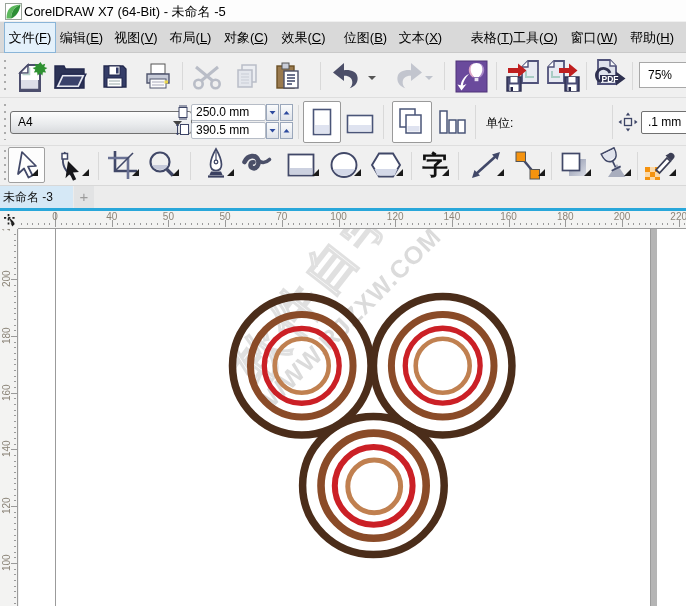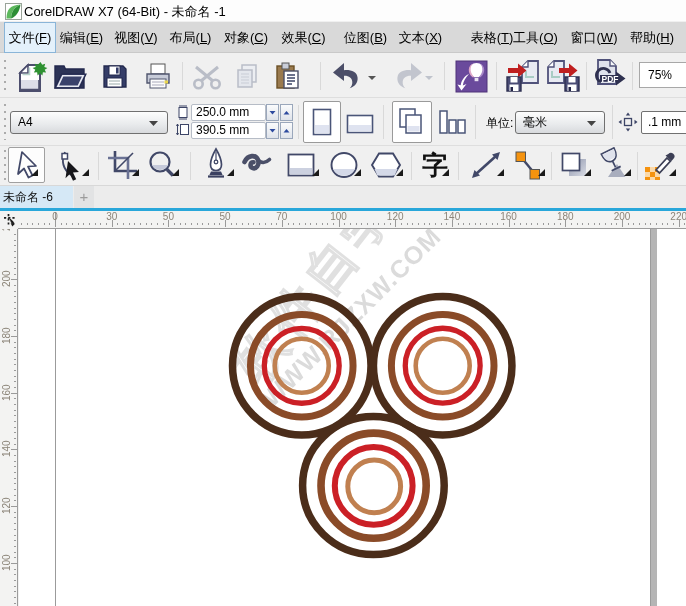--- a/index.html
+++ b/index.html
@@ -38,21 +38,21 @@
 .corner-tri{position:absolute;width:0;height:0;border-left:7px solid transparent;border-bottom:7px solid #1a1a1a}
 .lab{position:absolute;font-size:12px;color:#000}
 </style></head><body>
 <div id="app">
 <div id="title">
   <svg class="ic" style="left:5px;top:3px" width="17" height="17" viewBox="0 0 17 17">
         <rect x="0.5" y="0.5" width="16" height="16" fill="#fff" stroke="#99a399"></rect>
         <path d="M1.5 15.5 C2 5.5 5 2.5 15.5 1.5 C8.5 5 6.5 8.5 6 15.5 Z" fill="#5cb85c"></path>
         <path d="M6 15.5 C6.5 8.5 8.5 5 15.5 1.5 C14.5 9 11 13.5 6 15.5 Z" fill="#2d8f36"></path>
       </svg>
-  <span class="txt">CorelDRAW X7 (64-Bit) - 未命名 -1</span>
+  <span class="txt">CorelDRAW X7 (64-Bit) - 未命名 -5</span>
 </div>
 <div id="menu"></div>
 <div id="tbar"></div>
 <div id="pbar"></div>
 <div id="tbox"></div>
 <div id="tabrow"></div>
 <div class="mi hl" style="left:4.0px;width:52px">文件(<u>F</u>)</div>
     <div class="mi" style="left:55.5px;width:52px">编辑(<u>E</u>)</div>
     <div class="mi" style="left:110.0px;width:52px">视图(<u>V</u>)</div>
     <div class="mi" style="left:164.5px;width:52px">布局(<u>L</u>)</div>
@@ -156,21 +156,21 @@
     <svg class="ic" style="left:590px;top:58px" width="38" height="36" viewBox="0 0 38 36">
 <path d="M8 2 h12 l6 6 v18 H8 z" fill="#dfe2ec" stroke="#50527a" stroke-width="1.8"></path>
 <path d="M20 2 v6 h6" fill="#f6f8fa" stroke="#50527a" stroke-width="1.4"></path>
 <path d="M11 24 a7 7 0 1 1 9 -9" fill="none" stroke="#2f3150" stroke-width="2.8"></path>
 <path d="M10 17 h16 v-3.6 l9.5 7 -9.5 7 v-3.6 H10 z" fill="#2f3150"></path>
 <text x="11.5" y="23.5" font-size="8.5" font-weight="bold" fill="#fff" font-family="Liberation Sans">PDF</text>
     </svg>
     <div class="vsep" style="left:632px;top:62px;height:28px"></div>
     <div class="fld" style="left:639px;top:62px;width:60px;height:26px;line-height:24px;padding-left:8px;border-color:#a8a8a8;border-radius:0">75%</div>
     <div class="grip" style="top:104px;height:36px"></div>
-    <div class="abs" style="left:10px;top:111px;width:158px;height:23px;border:1px solid #707070;border-radius:3px;background:linear-gradient(#fdfdfd,#e8eaec 60%,#d8dadd);font-size:12px;line-height:21px;padding-left:7px">A4
+    <div class="abs" style="left:10px;top:111px;width:182px;height:23px;border:1px solid #707070;border-radius:3px;background:linear-gradient(#fdfdfd,#e8eaec 60%,#d8dadd);font-size:12px;line-height:21px;padding-left:7px">A4
 <svg class="abs" style="right:8px;top:8px" width="10" height="7">
         <path d="M0 1 l4.5 5 4.5-5 z" fill="#444"></path>
       </svg></div>
     <svg class="ic" style="left:176px;top:105px" width="13" height="15" viewBox="0 0 13 15">
       <rect x="3" y="2.5" width="8" height="10" fill="#fff" stroke="#3c4466"></rect>
       <path d="M3 1 h8 M3 14 h8" stroke="#3c4466"></path>
     </svg>
     <svg class="ic" style="left:176px;top:122px" width="13" height="15" viewBox="0 0 13 15">
       <rect x="4.5" y="2.5" width="8" height="10" fill="#fff" stroke="#3c4466"></rect>
       <path d="M1.5 2 v11 M0.5 4 l1-2 1 2 M0.5 11 l1 2 1-2" stroke="#3c4466" fill="none"></path>
@@ -214,24 +214,20 @@
       <rect x="8" y="8" width="15" height="18" fill="#fff" stroke="#4a5578" stroke-width="1.5"></rect>
       <rect x="9.5" y="19" width="12" height="5.5" fill="#dfe3f0"></rect>
     </svg>
     <svg class="ic" style="left:437px;top:107px" width="30" height="30" viewBox="0 0 30 30">
       <rect x="3" y="4" width="7" height="22" fill="#fff" stroke="#4a5578" stroke-width="1.5"></rect>
       <rect x="12" y="13" width="7" height="13" fill="#fff" stroke="#4a5578" stroke-width="1.5"></rect>
       <rect x="21" y="13" width="7" height="13" fill="#fff" stroke="#4a5578" stroke-width="1.5"></rect>
     </svg>
     <div class="vsep" style="left:475px;top:105px;height:34px"></div>
     <div class="lab" style="left:486px;top:115px">单位:</div>
-    <div class="abs" style="left:515px;top:111px;width:90px;height:23px;border:1px solid #707070;border-radius:3px;background:linear-gradient(#fdfdfd,#e8eaec 60%,#d8dadd);font-size:12px;line-height:21px;padding-left:7px">毫米
-<svg class="abs" style="right:7px;top:8px" width="10" height="7">
-        <path d="M0 1 l4.5 5 4.5-5 z" fill="#444"></path>
-      </svg></div>
     <div class="vsep" style="left:612px;top:105px;height:34px"></div>
     <svg class="ic" style="left:618px;top:112px" width="20" height="20" viewBox="0 0 20 20">
       <rect x="6.5" y="6.5" width="7" height="7" fill="none" stroke="#3c4466" stroke-width="1.3"></rect>
       <path d="M10 0.5 l2.2 3 h-4.4 z M10 19.5 l2.2-3 h-4.4 z M0.5 10 l3-2.2 v4.4 z M19.5 10 l-3-2.2 v4.4 z" fill="#3c4466"></path>
     </svg>
     <div class="fld" style="left:641px;top:111px;width:60px;height:23px;line-height:21px;padding-left:6px;border-color:#707070">.1 mm</div>
     <div class="grip" style="top:150px;height:32px"></div>
     <div class="toolbtn-sel" style="left:8px;top:147px;width:37px;height:36px"></div>
     <svg class="ic" style="left:14px;top:150px" width="26" height="30" viewBox="0 0 26 30">
 <path d="M8 2 L22 16 l-8 .5 4.5 9 -4 2 -4.5-9 L4 24 z" fill="#fdfdfd" stroke="#414868" stroke-width="1.7" stroke-linejoin="round"></path>
@@ -331,21 +327,21 @@
         <rect x="7" y="23" width="5" height="5" fill="#f5930f"></rect>
         <rect x="12" y="23" width="5" height="5" fill="#fbd9a8"></rect>
 <rect x="2" y="28" width="5" height="3" fill="#f5930f"></rect>
         <rect x="7" y="28" width="5" height="3" fill="#fbd9a8"></rect>
         <rect x="12" y="28" width="5" height="3" fill="#f5930f"></rect>
 </g>
 <path d="M13 21 L24 9 l3.5 3 -11 12 z" fill="#fff" stroke="#3c3f55" stroke-width="1.7"></path>
 <path d="M22.5 6.5 l6 5.5 2-2.2 a3.5 3.5 0 0 0 -5.2-4.8 z" fill="#3c3f55"></path>
     </svg>
     <div class="corner-tri" style="left:669px;top:169px"></div>
-<div id="tab1">未命名 -6</div>
+<div id="tab1">未命名 -3</div>
 <div id="tabplus">+</div>
 <div id="cyan"></div>
 <div id="corner">
       <svg width="18" height="18" viewBox="0 0 18 18">
         <path d="M8.5 3 V14.5 M4 6.8 H15.5" stroke="#1d1d1d" stroke-width="1.7" stroke-dasharray="2.2 2" fill="none"></path>
         <path d="M10 8.2 l3 3" stroke="#1d1d1d" stroke-width="1.5"></path>
         <path d="M14.8 13 l-4.2-1 1.7 3.5 z" fill="#1d1d1d"></path>
         <path d="M11 10 l3 3" stroke="#1d1d1d" stroke-width="2"></path>
       </svg>
     </div>
@@ -462,21 +458,21 @@
       <i style="left:621.0px;top:12px;height:2px"></i>
       <i style="left:626.7px;top:12px;height:2px"></i>
       <i style="left:632.4px;top:12px;height:2px"></i>
       <i style="left:638.0px;top:12px;height:2px"></i>
       <i style="left:643.7px;top:12px;height:2px"></i>
       <i style="left:649.4px;top:12px;height:2px"></i>
       <i style="left:655.0px;top:12px;height:2px"></i>
       <i style="left:660.7px;top:9px;height:7px"></i>
       <i style="left:666.4px;top:12px;height:2px"></i>
       <b style="left:17.0px">0</b>
-      <b style="left:73.7px">30</b>
+      <b style="left:73.7px">40</b>
       <b style="left:130.4px">50</b>
       <b style="left:187.1px">50</b>
       <b style="left:243.8px">70</b>
       <b style="left:300.5px">100</b>
       <b style="left:357.2px">120</b>
       <b style="left:413.9px">140</b>
       <b style="left:470.6px">160</b>
       <b style="left:527.3px">180</b>
       <b style="left:584.0px">200</b>
       <b style="left:640.7px">220</b>

